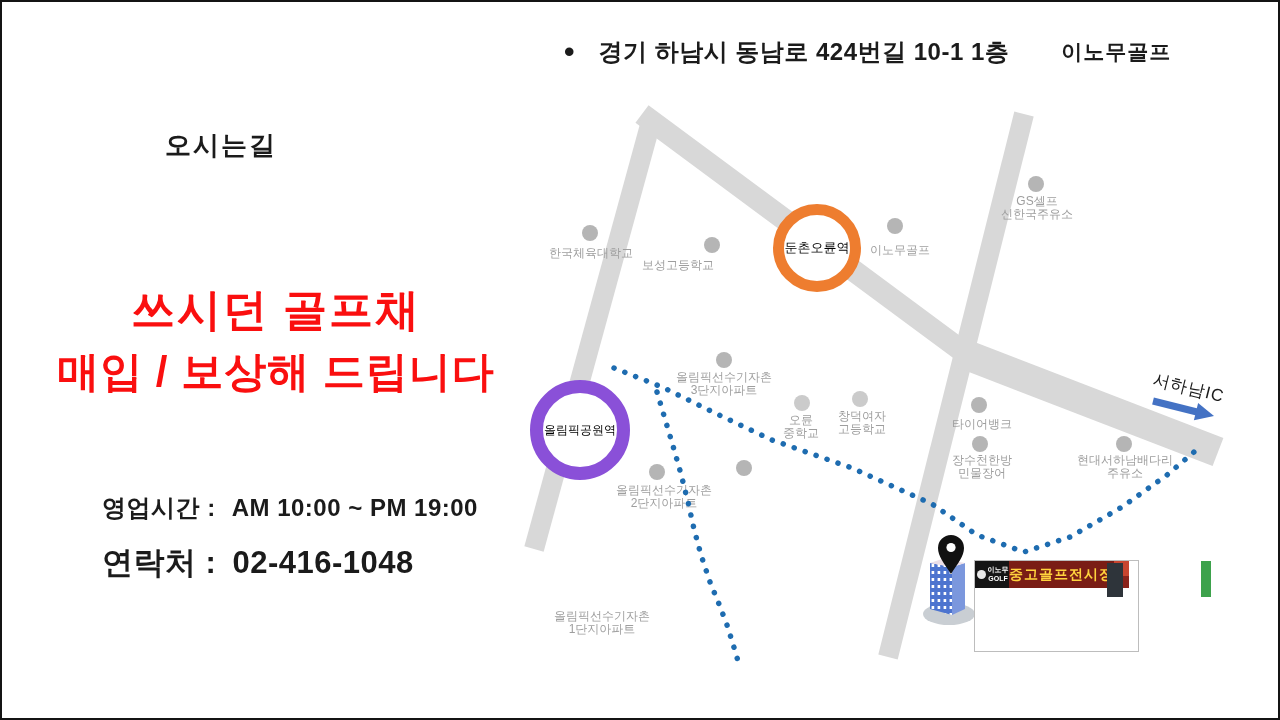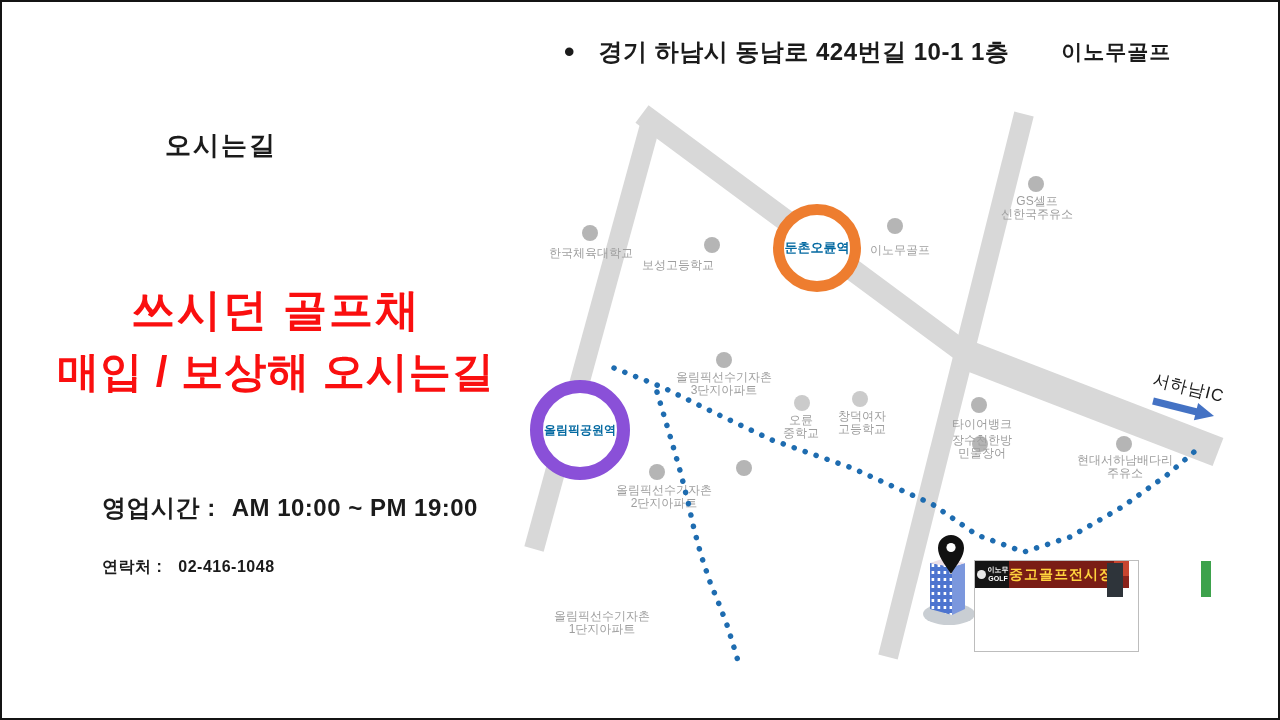--- a/index.html
+++ b/index.html
@@ -17,35 +17,35 @@
   .hdr{position:absolute;left:562px;top:34px;display:flex;align-items:center;color:var(--ink);font-weight:bold;}
   .hdr .bullet{font-size:30px;line-height:1;margin-right:24px;}
   .hdr .addr{font-size:24px;letter-spacing:.5px;}
   .hdr .brand{font-size:21px;margin-left:52px;letter-spacing:1px;}
   .title{position:absolute;left:163px;top:126px;font-size:26px;font-weight:bold;color:var(--ink);letter-spacing:2px;}
   .promo{position:absolute;left:8px;top:276px;width:532px;text-align:center;color:var(--promo-red);font-weight:bold;line-height:1.45;}
   .promo .p1{font-size:44px;letter-spacing:2px;}
   .promo .p2{font-size:42px;letter-spacing:1px;}
   .info{position:absolute;left:100px;top:490px;color:var(--ink);font-weight:bold;}
   .info .row{font-size:24px;letter-spacing:.5px;}
-  .info .row+.row{margin-top:33px;font-size:16px;}
+  .info .row+.row{margin-top:18px;font-size:31px;}
   .info .lab{margin-right:16px;}
 
   
   svg.layer{position:absolute;left:0;top:0;}
   #roads{z-index:1;} #paths{z-index:3;}
 
   .poi-dot{position:absolute;width:16px;height:16px;border-radius:50%;background:var(--dot);z-index:2;}
   .poi-dot.light{background:var(--dot-light);}
   .poi-label{position:absolute;transform:translateX(-50%);text-align:center;font-size:12px;line-height:1.12;
              color:var(--label);white-space:nowrap;z-index:2;}
   .poi-label span{display:block;}
 
   .station{position:absolute;border-radius:50%;background:#fff;display:flex;align-items:center;justify-content:center;
-           z-index:2;font-weight:bold;color:#0369a1;text-align:left;}
+           z-index:2;font-weight:normal;color:#000000;text-align:left;}
   .station.orange{left:771px;top:202px;width:88px;height:88px;border:11px solid var(--station-orange);font-size:13px;}
   .station.purple{left:528px;top:378px;width:100px;height:100px;border:13px solid var(--station-purple);font-size:12px;}
 
   .ic-label{position:absolute;left:1154px;top:366px;font-size:17px;color:var(--ink);transform:rotate(14deg);
             transform-origin:left top;z-index:3;letter-spacing:1px;}
 
   
   .pin{position:absolute;left:930px;top:530px;z-index:5;}
   .building{position:absolute;left:916px;top:553px;z-index:4;}
 
@@ -74,21 +74,21 @@
   <div class="hdr">
     <span class="bullet">•</span>
     <span class="addr">경기 하남시 동남로 424번길 10-1 1층</span>
     <span class="brand">이노무골프</span>
   </div>
 
   <div class="title">오시는길</div>
 
   <div class="promo">
     <div class="p1">쓰시던 골프채</div>
-    <div class="p2">매입 / 보상해 오시는길</div>
+    <div class="p2">매입 / 보상해 드립니다</div>
   </div>
 
   <div class="info">
     <div class="row">
       <span class="lab">영업시간 :</span><span>AM 10:00 ~ PM 19:00</span>
     </div>
     <div class="row">
       <span class="lab">연락처 :</span><span>02-416-1048</span>
     </div>
   </div>
@@ -150,21 +150,21 @@
       <span>중학교</span>
   </div>
   <div class="poi-label" style="left:860px;top:408px">
     <span>창덕여자</span>
       <span>고등학교</span>
   </div>
   <div class="poi-label" style="left:980px;top:416px">
     <span>타이어뱅크</span>
       <span></span>
   </div>
-  <div class="poi-label" style="left:980px;top:432px">
+  <div class="poi-label" style="left:980px;top:452px">
     <span>장수천한방</span>
       <span>민물장어</span>
   </div>
   <div class="poi-label" style="left:1123px;top:452px">
     <span>현대서하남배다리</span>
       <span>주유소</span>
   </div>
   <div class="poi-label" style="left:662px;top:482px">
     <span>올림픽선수기자촌</span>
       <span>2단지아파트</span>

